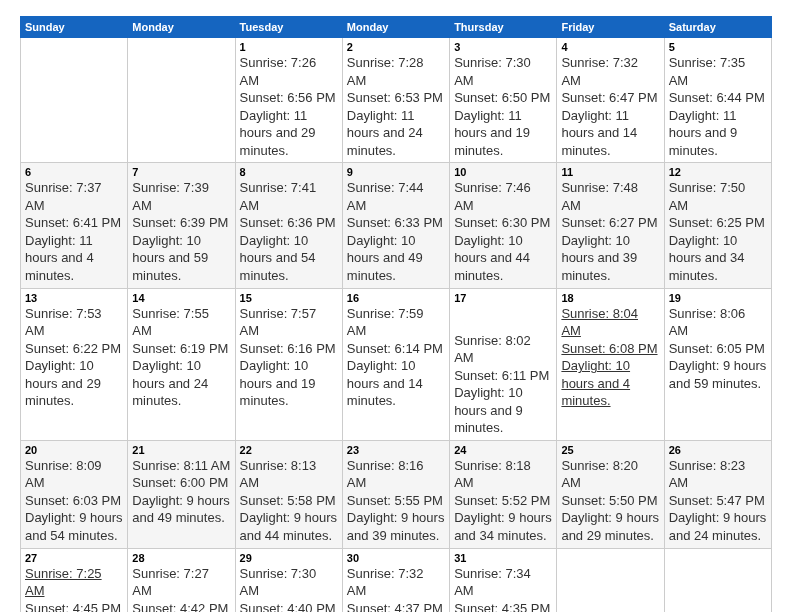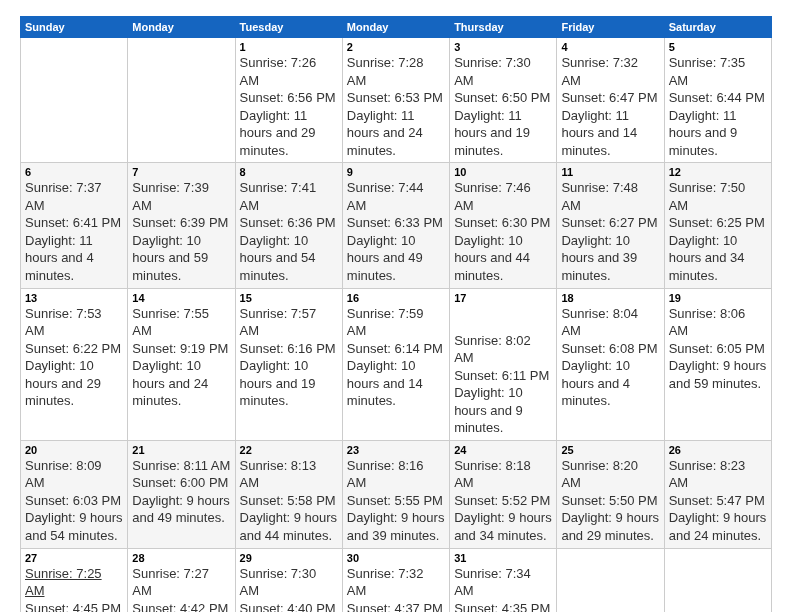--- a/index.html
+++ b/index.html
@@ -188,21 +188,21 @@
         <tr>
           <td>
             <span class="day-num">13</span>
             <div class="day-info" style="white-space: pre-line;">Sunrise: 7:53 AM
 Sunset: 6:22 PM
 Daylight: 10 hours and 29 minutes.</div>
           </td>
           <td>
             <span class="day-num">14</span>
             <div class="day-info" style="white-space: pre-line;">Sunrise: 7:55 AM
-Sunset: 9:19 PM
+Sunset: 6:19 PM
 Daylight: 10 hours and 24 minutes.</div>
           </td>
           <td>
             <span class="day-num">15</span>
             <div class="day-info" style="white-space: pre-line;">Sunrise: 7:57 AM
 Sunset: 6:16 PM
 Daylight: 10 hours and 19 minutes.</div>
           </td>
           <td>
             <span class="day-num">16</span>
@@ -211,21 +211,21 @@
 Daylight: 10 hours and 14 minutes.</div>
           </td>
           <td>
             <span class="day-num">17</span>
             <div class="day-info" style="white-space: pre-line; margin-top: 28px;">Sunrise: 8:02 AM
 Sunset: 6:11 PM
 Daylight: 10 hours and 9 minutes.</div>
           </td>
           <td>
             <span class="day-num">18</span>
-            <div class="day-info" style="white-space: pre-line;">Sunrise: 8:04 AM
+            <div class="day-info" style="white-space: pre-line; text-decoration: underline;">Sunrise: 8:04 AM
 Sunset: 6:08 PM
 Daylight: 10 hours and 4 minutes.</div>
           </td>
           <td>
             <span class="day-num">19</span>
             <div class="day-info" style="white-space: pre-line;">Sunrise: 8:06 AM
 Sunset: 6:05 PM
 Daylight: 9 hours and 59 minutes.</div>
           </td>
         </tr>

